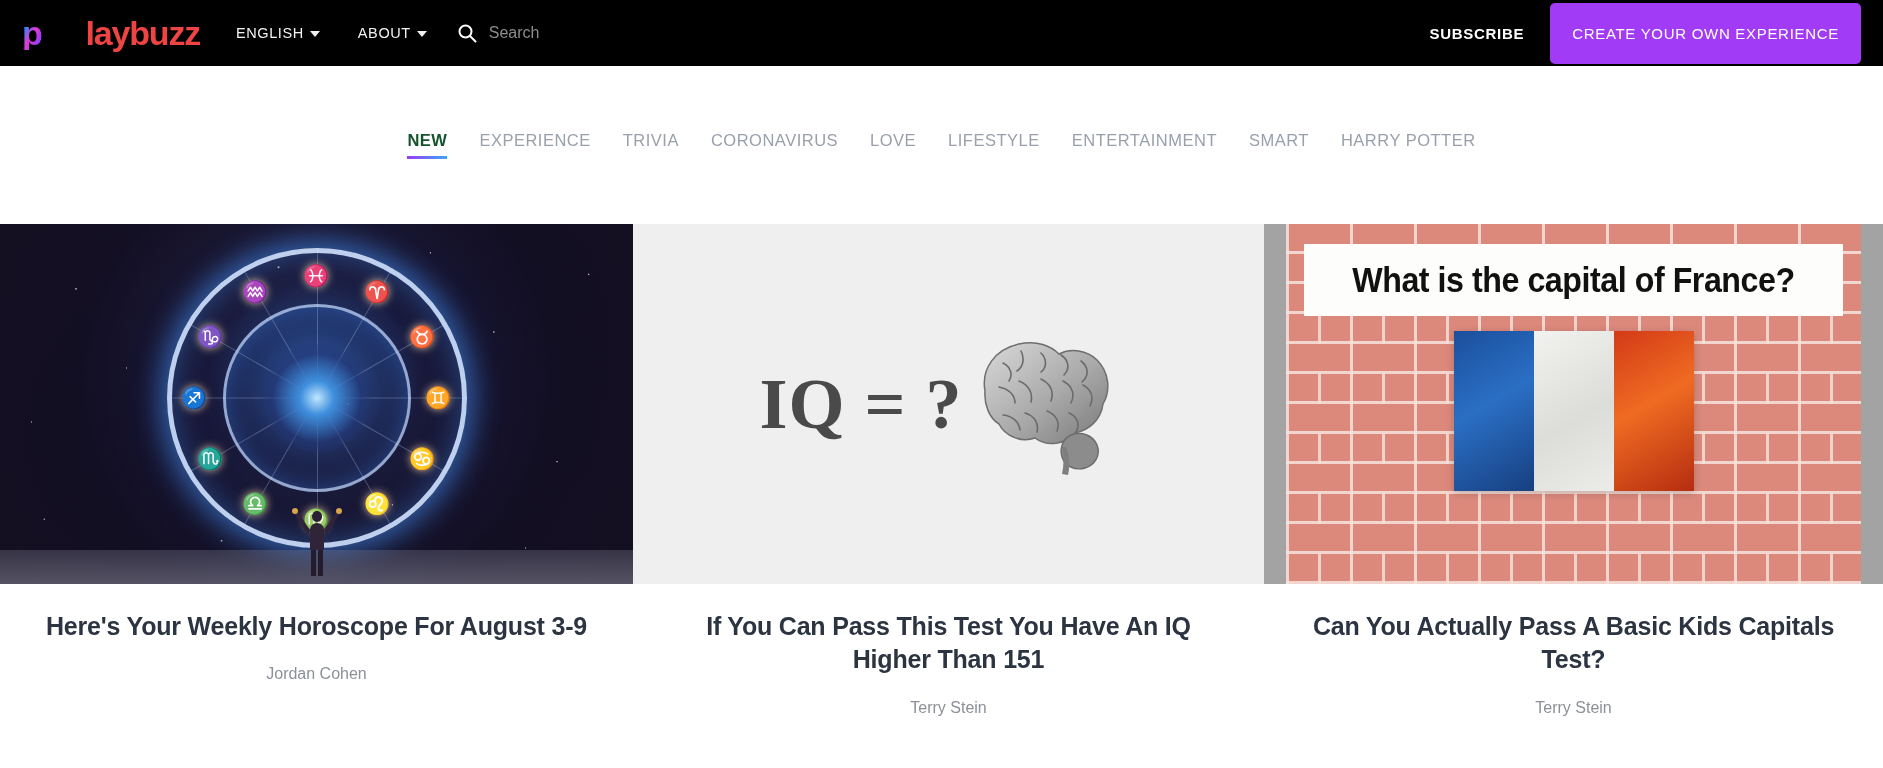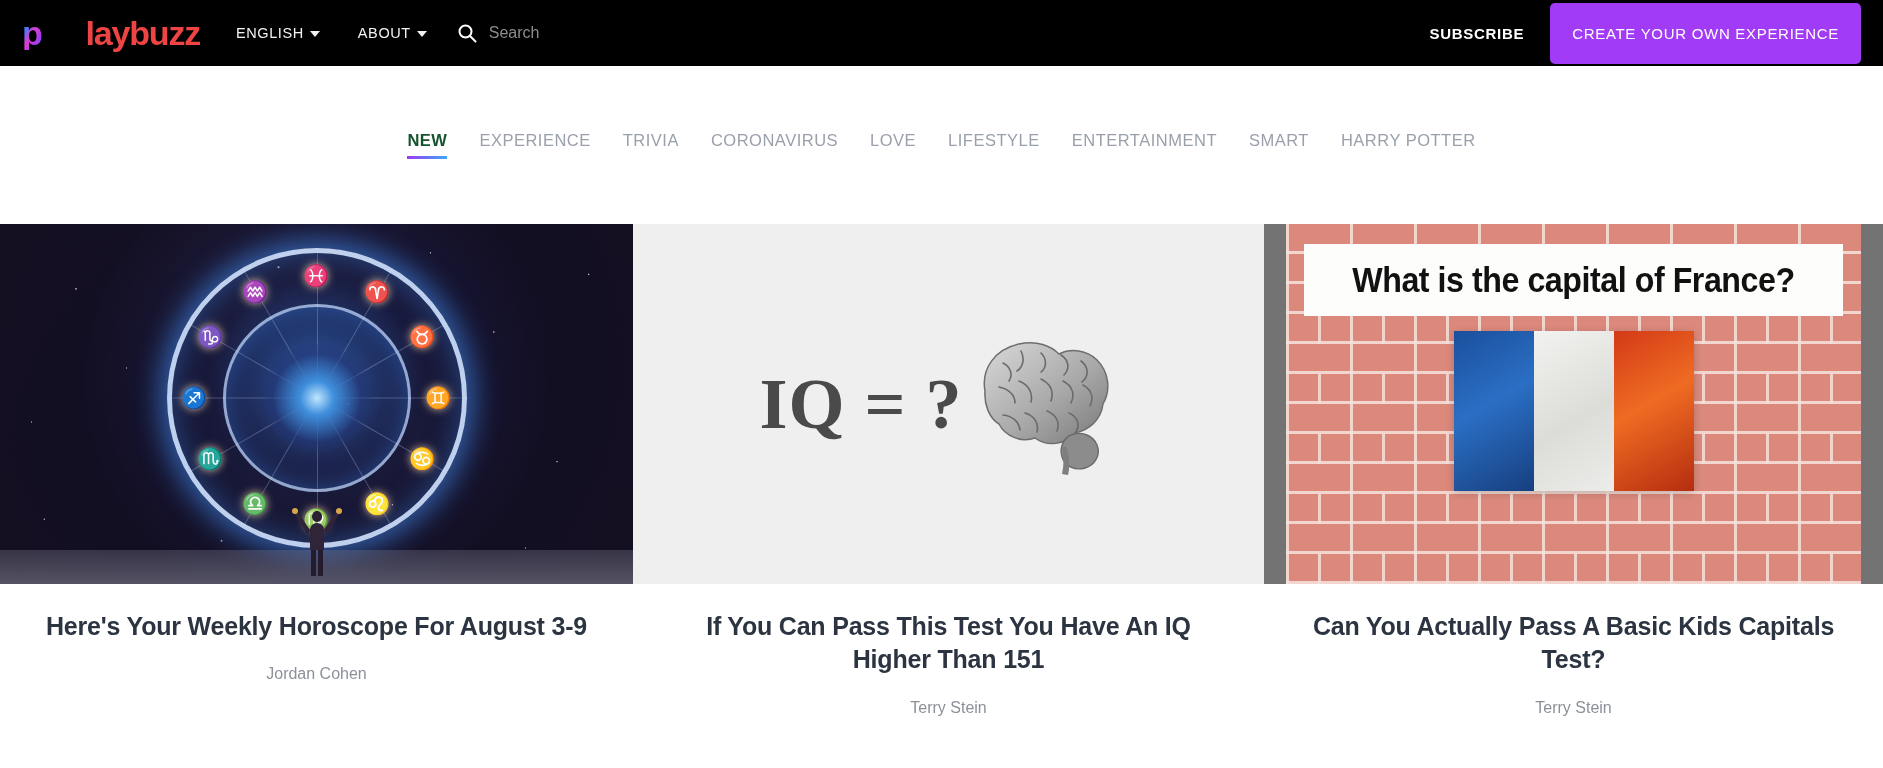--- a/index.html
+++ b/index.html
@@ -271,21 +271,21 @@
     color: #4a4a4a;
     letter-spacing: 1px;
     white-space: nowrap;
   }
   .brain {
     width: 175px; height: 150px;
   }
 
   
   .media-brick {
-    background: #737373;
+    background: #a3a3a3;
     display: flex;
     align-items: center;
     justify-content: center;
     padding: 0 22px;
   }
   .brick-inner {
     position: relative;
     width: 100%; height: 100%;
     background-color: #d98072;
     background-image:

